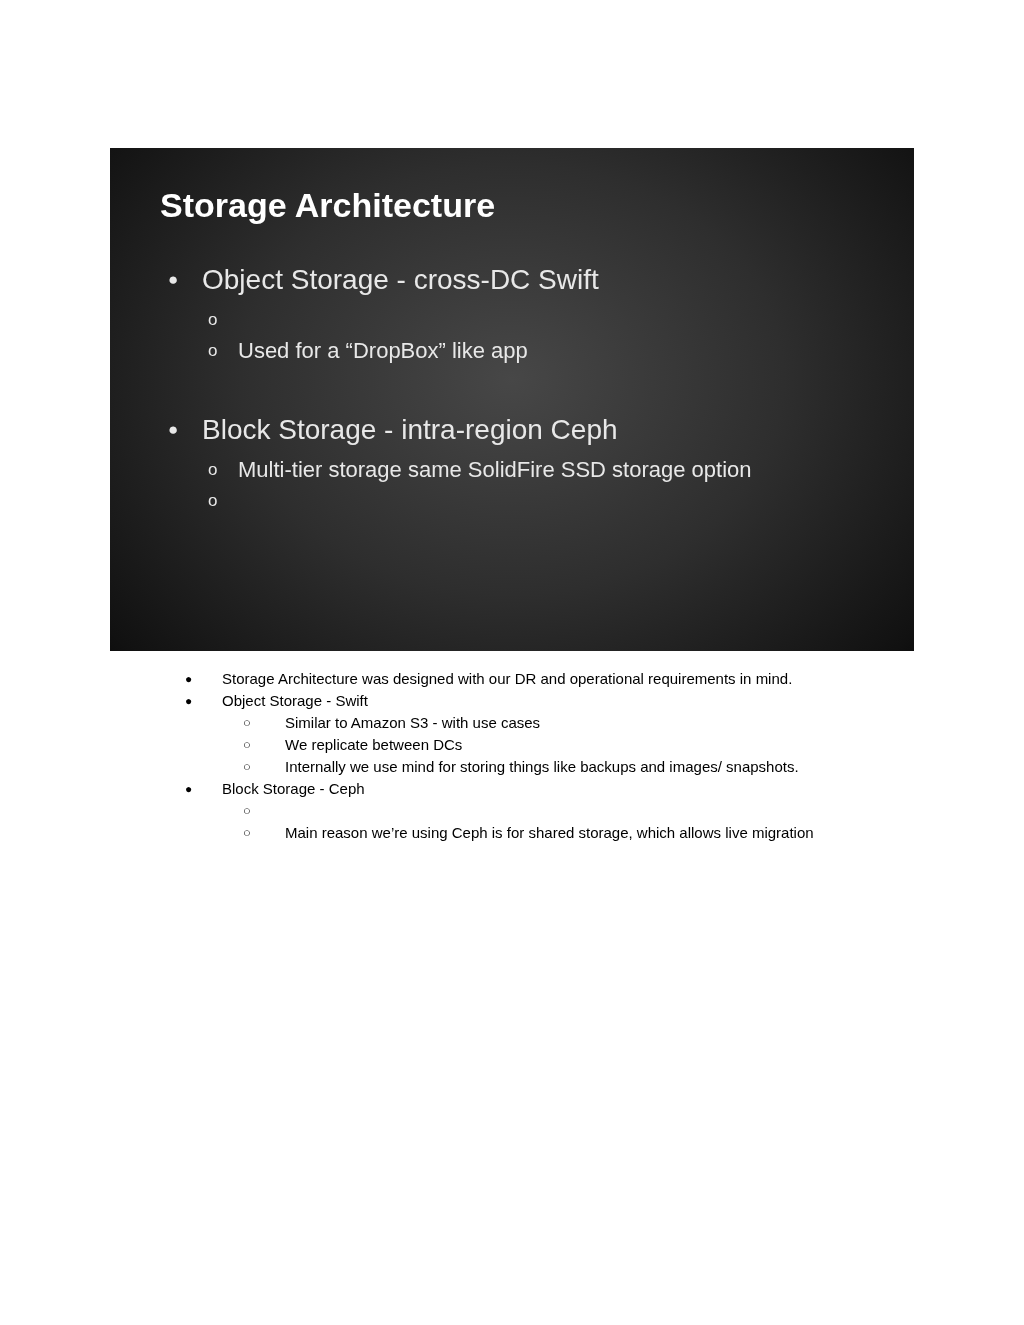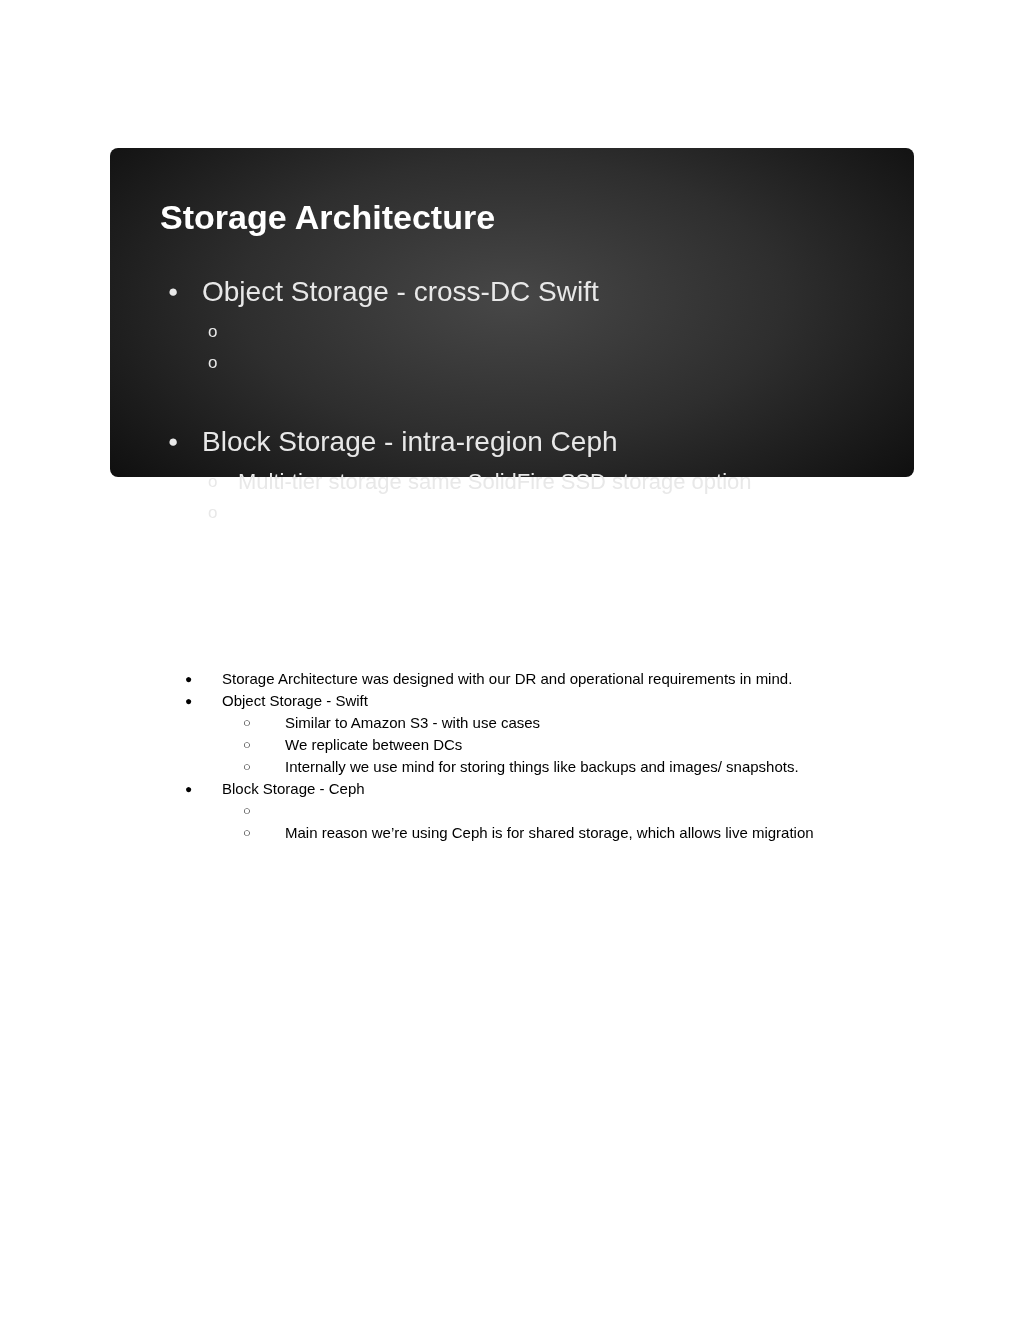--- a/index.html
+++ b/index.html
@@ -11,25 +11,24 @@
     font-family: "Liberation Sans", sans-serif;
     overflow: hidden;
   }
 
   
   .slide {
     position: absolute;
     left: 110px;
     top: 148px;
     width: 804px;
-    height: 329px;
+    height: 503px;
     background: radial-gradient(ellipse 75% 95% at 50% 46%, #474747 0%, #2e2e2e 45%, #111111 85%, #000000 100%);
     box-sizing: border-box;
-    padding-top: 48px;
-    border-radius: 8px;
+    padding-top: 36px;
   }
   .slide-title {
     color: #ffffff;
     font-weight: bold;
     font-size: 34px;
     line-height: 42px;
     margin: 0 0 36px 50px;
   }
   .s-bullet { display: flex; color: #e8e8e8; }
   .s-bullet.l1 {
@@ -92,20 +91,21 @@
 
     <div class="s-bullet l1">
       <span class="s-marker">●</span>
       <span class="s-text">Object Storage - cross-DC Swift</span>
     </div>
     <div class="s-bullet l2">
       <span class="s-marker">o</span>
     </div>
     <div class="s-bullet l2">
       <span class="s-marker">o</span>
+      <span class="s-text">Used for a “DropBox” like app</span>
     </div>
 
     <div class="s-bullet l1 s-group-gap">
       <span class="s-marker">●</span>
       <span class="s-text">Block Storage - intra-region Ceph</span>
     </div>
     <div class="s-bullet l2">
       <span class="s-marker">o</span>
       <span class="s-text">Multi-tier storage same SolidFire SSD storage option</span>
     </div>

